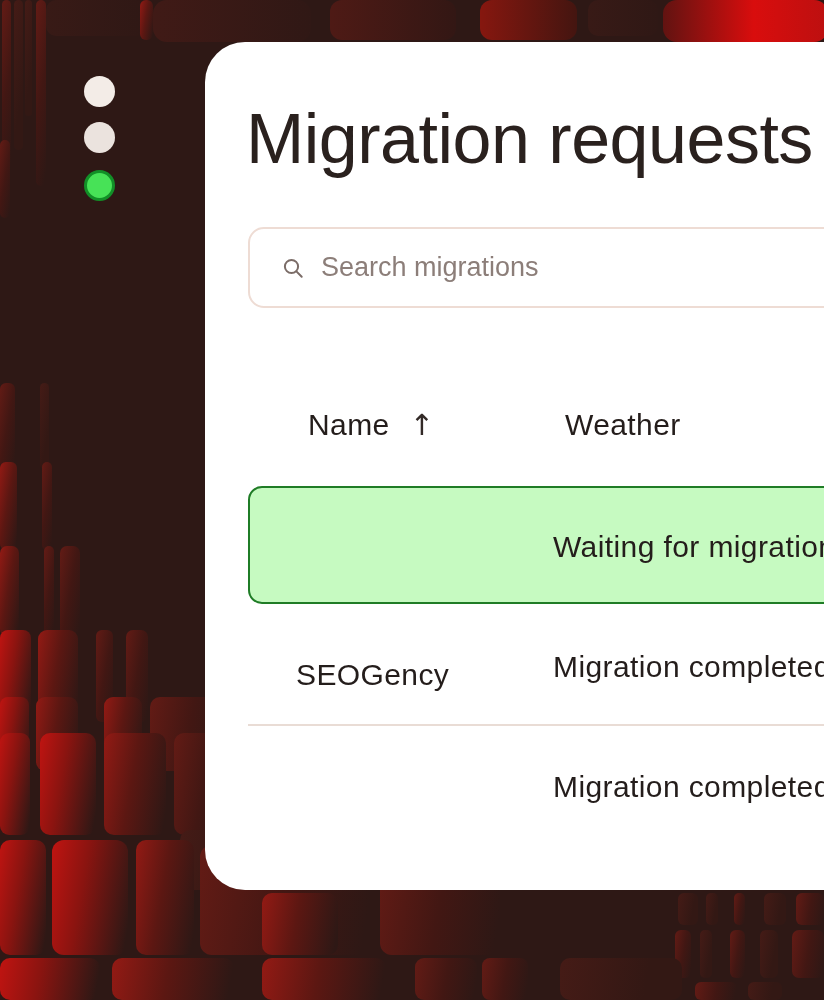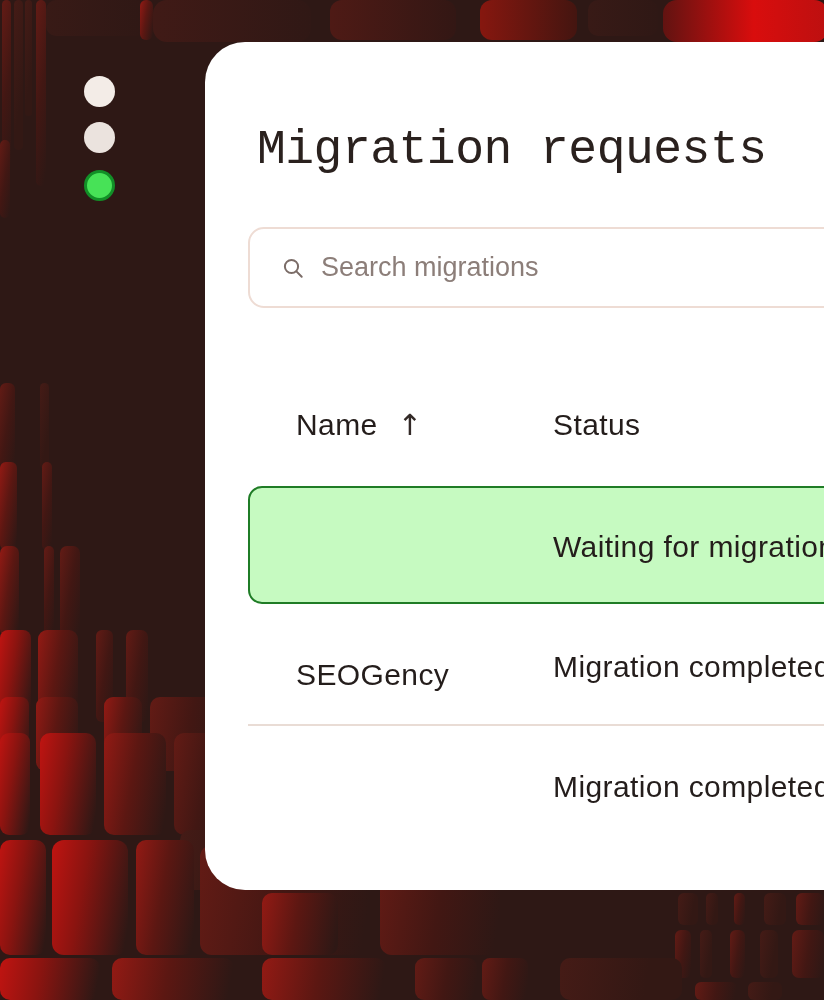--- a/index.html
+++ b/index.html
@@ -26,43 +26,43 @@
   .dot{position:absolute;left:84px;width:31px;height:31px;border-radius:50%;box-sizing:border-box;}
   #dot1{top:76px;background:#f3ece7;}
   #dot2{top:122px;background:#ebe3de;}
   #dot3{top:170px;background:#47e257;border:3px solid #128f27;}
   
   .card{
     position:absolute;left:205px;top:42px;width:1001px;height:848px;
     background:#ffffff;border-radius:40px;
   }
   .card h1{
-    position:absolute;left:40px;top:58px;margin:12px;
-    font-family:Liberation Mono, monospace;
-    font-weight:400;font-size:48px;line-height:76px;
+    position:absolute;left:40px;top:58px;margin:1px;
+    font-family:Liberation Sans, sans-serif;
+    font-weight:400;font-size:70px;line-height:76px;
     letter-spacing:-0.5px;color:#2a211e;
   }
   .search{
     position:absolute;left:43px;top:185px;width:820px;height:81px;
     box-sizing:border-box;border:2px solid #eedcd4;border-radius:16px;
     background:#fff;display:flex;align-items:center;padding-left:31px;
   }
   .search svg{flex:0 0 auto;}
   .search input{
     border:none;outline:none;flex:1;margin-left:14px;
     font-family:"Liberation Sans",sans-serif;font-size:27px;color:#4a403c;
     background:transparent;
   }
   .search input::placeholder{color:#8c7e79;opacity:1;}
   
   .cell{
     position:absolute;font-size:30px;line-height:30px;
     letter-spacing:0.4px;color:#241d1b;white-space:nowrap;
   }
-  .th{color:#241d1b;}
+  .th{color:#241d1b;margin-left:12px;}
   #th-name{left:91px;top:368px;}
   #th-status{left:348px;top:368px;}
   .sort-arrow{
     font-family:"DejaVu Sans",sans-serif;font-size:29px;
     margin-left:20px;color:#332a27;
   }
   .row{position:absolute;left:43px;width:820px;}
   .row-highlight{
     top:444px;height:114px;background:#c6fac1;
     border:2px solid #1f7c26;border-radius:14px;
@@ -163,21 +163,21 @@
       <line x1="15.4" y1="15.4" x2="20.7" y2="20.7"></line>
     </svg>
     <input type="text" placeholder="Search migrations" style="">
   </div>
 
   <div>
 
     <span class="cell th" id="th-name">
       <span>Name</span><span class="sort-arrow">↑</span>
     </span>
-    <span class="cell th" id="th-status">Status</span>
+    <span class="cell th" id="th-status">Weather</span>
 
     <div class="row row-highlight" id="row1">
       <span class="cell cell-status">Waiting for migration</span>
     </div>
 
     <div class="row row-plain" id="row2">
       <span class="cell cell-name">SEOGency</span>
       <span class="cell cell-status">Migration completed</span>
     </div>
 

